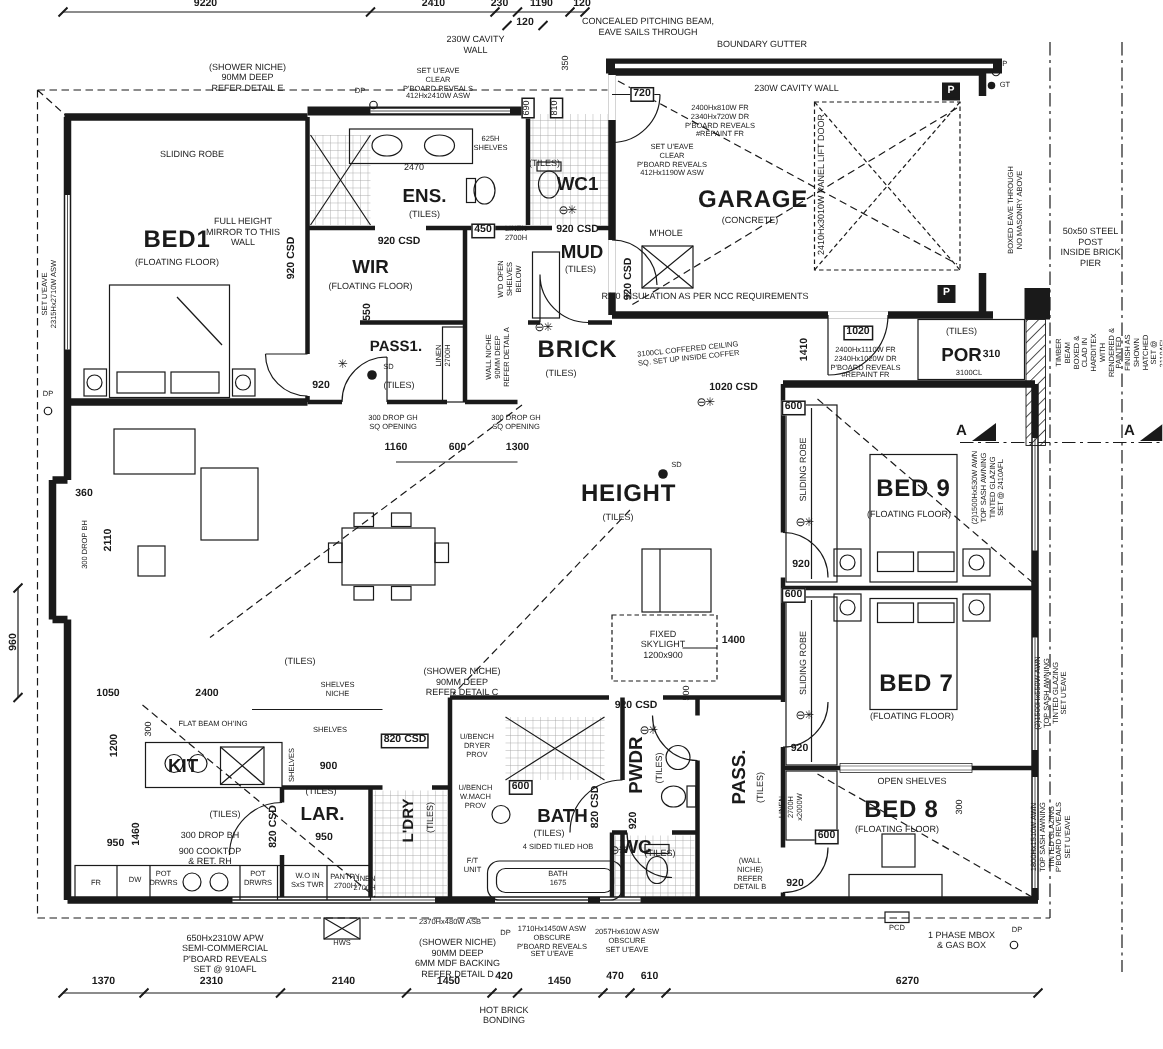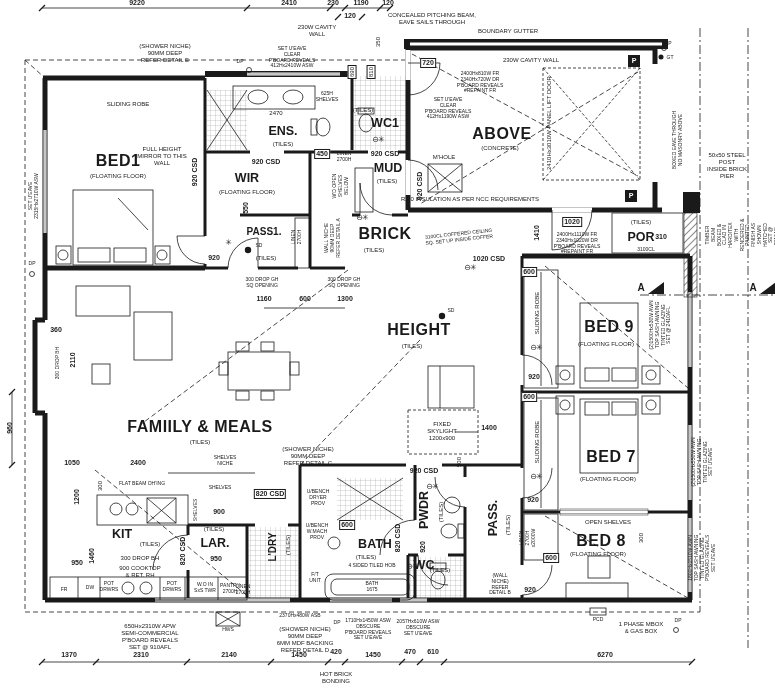--- a/index.html
+++ b/index.html
@@ -241,21 +241,21 @@
 <div class="lb s1" style="left:240px;top:62px">DP</div>
 <div class="lb s3 box" style="left:428px;top:63px">720</div>
 <div class="lb s1" style="left:480px;top:82px">2400Hx810W FR
 2340Hx720W DR
 P'BOARD REVEALS
 #REPAINT FR</div>
 <div class="lb s1" style="left:448px;top:108px">SET U'EAVE
 CLEAR
 P'BOARD REVEALS
 412Hx1190W ASW</div>
-<div class="lb r3" style="left:502px;top:134px">ABOVE</div>
+<div class="lb r3" style="left:502px;top:134px">GARAGE</div>
 <div class="lb s2" style="left:500px;top:148px">(CONCRETE)</div>
 <div class="lb v s2" style="left:549px;top:123px">2410Hx3010W PANEL LIFT DOOR</div>
 <div class="lb s2" style="left:444px;top:157px">M'HOLE</div>
 <div class="lb s2" style="left:727px;top:166px">50x50 STEEL POST
 INSIDE BRICK PIER</div>
 <div class="lb v s1" style="left:678px;top:140px">BOXED EAVE THROUGH
 NO MASONRY ABOVE</div>
 <div class="lb wob" style="left:634px;top:61px">P</div>
 <div class="lb wob" style="left:631px;top:196px">P</div>
 <div class="lb s1" style="left:668px;top:44px">DP</div>
@@ -370,30 +370,29 @@
 <div class="lb s1" style="left:225px;top:461px">SHELVES
 NICHE</div>
 <div class="lb s1" style="left:220px;top:488px">SHELVES</div>
 <div class="lb v s1" style="left:196px;top:510px">SHELVES</div>
 <div class="lb s3" style="left:219px;top:512px">900</div>
 <div class="lb s3" style="left:72px;top:463px">1050</div>
 <div class="lb s3" style="left:138px;top:463px">2400</div>
 <div class="lb v s3" style="left:77px;top:497px">1200</div>
 <div class="lb v s2" style="left:100px;top:486px">300</div>
 <div class="lb s1" style="left:142px;top:484px">FLAT BEAM OH'ING</div>
-<div class="lb r3" style="left:200px;top:427px">FAMIILY &amp; MEALS</div>
 <div class="lb s2" style="left:200px;top:442px">(TILES)</div>
 <div class="lb s3" style="left:56px;top:330px">360</div>
 <div class="lb v s3" style="left:73px;top:360px">2110</div>
 <div class="lb v s1" style="left:58px;top:363px">300 DROP BH</div>
 <div class="lb v s3" style="left:10px;top:428px">960</div>
 <div class="lb v s1" style="left:34px;top:196px">SET U'EAVE
 2315Hx2710W ASW</div>
 <div class="lb s1" style="left:32px;top:264px">DP</div>
-<div class="lb r2" style="left:122px;top:534px">KIT</div>
+<div class="lb r2" style="left:122px;top:511px">KIT</div>
 <div class="lb s2" style="left:150px;top:544px">(TILES)</div>
 <div class="lb s2" style="left:140px;top:558px">300 DROP BH</div>
 <div class="lb s2" style="left:140px;top:572px">900 COOKTOP
 &amp; RET. RH</div>
 <div class="lb s3" style="left:77px;top:563px">950</div>
 <div class="lb v s3" style="left:92px;top:556px">1460</div>
 <div class="lb s1" style="left:64px;top:590px">FR</div>
 <div class="lb s1" style="left:90px;top:588px">DW</div>
 <div class="lb s1" style="left:109px;top:587px">POT
 DRWRS</div>

